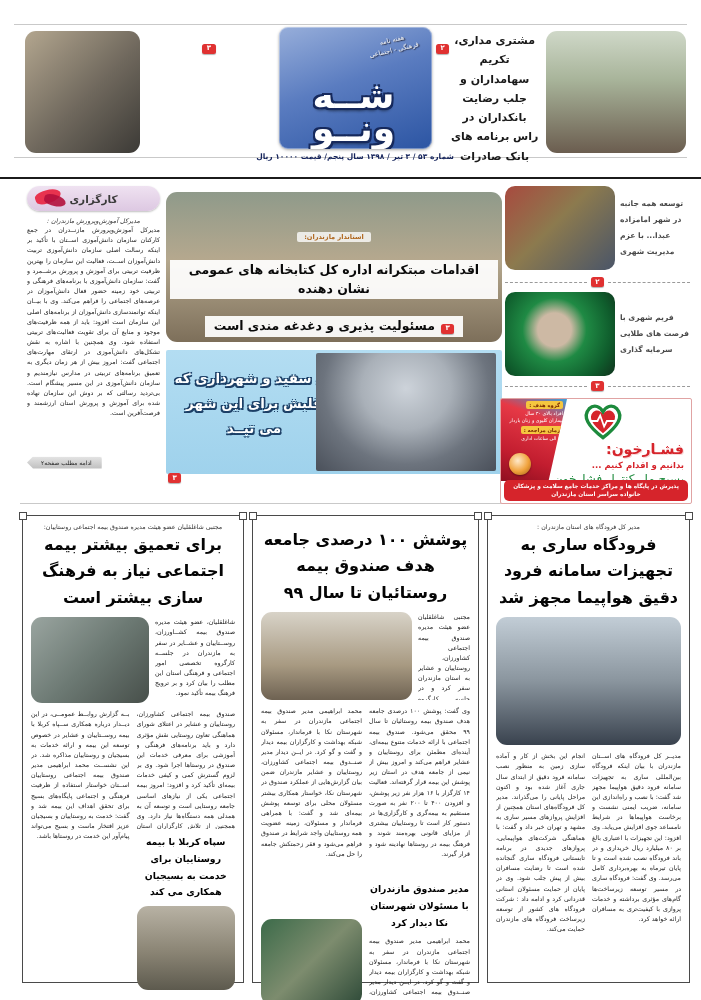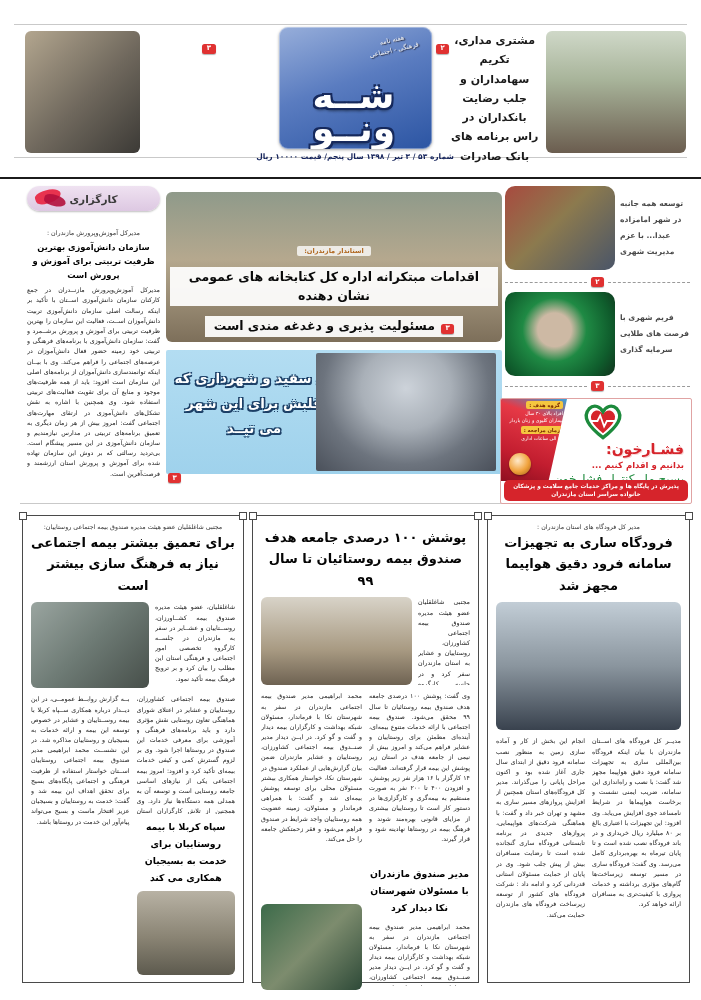--- a/index.html
+++ b/index.html
@@ -1,21 +1,21 @@
 <!DOCTYPE html>
 <html lang="fa" dir="rtl"><head>
 <meta charset="utf-8">
 <style>
   html,body{margin:0;padding:0;background:#fff;}
   body{width:701px;height:1000px;position:relative;overflow:hidden;
        font-family:"DejaVu Sans","Liberation Sans",sans-serif;color:#222;}
   .abs{position:absolute;}
   .hairline{position:absolute;height:1px;background:#c9c9c9;}
   .darkrule{position:absolute;height:2px;background:#1b1b1b;}
-  .ph{background:#999;border-radius:6px;}
+  .ph{background:#999;border-radius:11px;}
   .badge{display:inline-block;background:#e03131;color:#fff;font-size:7px;font-weight:bold;
          text-align:center;border-radius:2.5px;padding:1.5px 4.5px;line-height:1;box-shadow:0 1px 1px rgba(0,0,0,.3);}
   
   .top-article{display:flex;gap:6px;align-items:stretch;}
   .top-headline{flex:1;display:flex;flex-direction:row;justify-content:center;text-align:center;
                 font-weight:bold;font-size:11px;line-height:1.75;color:#1a1a1a;}
   .masthead{border-radius:9px;background:linear-gradient(160deg,#97aeda 0%,#5a7cc0 45%,#2c55a3 100%);
             box-shadow:inset 0 0 0 1px rgba(255,255,255,.35),0 1px 3px rgba(0,0,0,.35);overflow:hidden;}
   .masthead .tagline{position:absolute;top:9px;right:14px;transform:rotate(-13deg);color:#f2f2f2;
             font-size:6.5px;line-height:1.5;text-align:center;text-shadow:1px 1px 1px #223;}
@@ -34,21 +34,21 @@
   .kicker{font-size:6.4px;text-align:center;color:#333;}
   .kh-headline{font-size:8.3px;font-weight:bold;text-align:center;line-height:1.7;color:#000;margin:3px 0;}
   .smallbody{font-size:6.3px;line-height:1.62;text-align:justify;color:#222;overflow:hidden;}
   .more-tag{display:inline-block;background:linear-gradient(180deg,#e3e3e3,#bfbfbf);border-radius:2px;
             font-size:6px;color:#222;padding:2.5px 10px 2.5px 14px;box-shadow:0 1px 2px rgba(0,0,0,.4);
             clip-path:polygon(0 50%,8% 0,100% 0,100% 100%,8% 100%);}
   
   .lead-overlay{position:absolute;left:4px;right:4px;bottom:5px;text-align:center;}
   .lead-kicker{display:inline-block;background:rgba(255,255,255,.78);color:#b06820;font-size:6.6px;
             font-weight:bold;padding:1px 7px;border-radius:2px;margin-bottom:1px;}
-  .lead-line{display:block;margin:10px auto 0;width:fit-content;max-width:100%;background:rgba(255,255,255,.93);
+  .lead-line{display:block;margin:17px auto 0;width:fit-content;max-width:100%;background:rgba(255,255,255,.93);
             color:#0a0a0a;font-size:12.5px;font-weight:bold;padding:1px 9px;line-height:1.5;}
   
   .bluebox{background:linear-gradient(180deg,#b3ddf2,#9fd2ec);border-radius:2px;}
   .bluebox .hl{position:absolute;right:auto;left:8px;top:16px;width:160px;text-align:center;color:#fff;
             font-size:13.5px;font-weight:bold;line-height:1.85;
             text-shadow:-1.5px -1.5px 0 #1c3f66,1.5px -1.5px 0 #1c3f66,-1.5px 1.5px 0 #1c3f66,1.5px 1.5px 0 #1c3f66;}
   
   .side-card{display:flex;gap:5px;}
   .side-card .txt{flex:1;display:flex;align-items:center;text-align:left;font-size:7.6px;font-weight:bold;
             color:#4a4a4a;line-height:2.1;}
@@ -71,21 +71,21 @@
            font-weight:bold;text-align:center;border-radius:5px;padding:2px 3px;line-height:1.5;}
   .dial{position:absolute;left:8px;bottom:28px;width:22px;height:22px;border-radius:50%;
            background:radial-gradient(circle at 40% 35%,#ffe9c9,#f0a23c 55%,#9c5a14);box-shadow:0 1px 2px rgba(0,0,0,.4);}
   
   .news-box{position:absolute;top:515px;height:468px;border:1px solid #4a4a4a;background:#fff;
            padding:7px 8px;box-sizing:border-box;}
   .news-box::before,.news-box::after{content:"";position:absolute;top:-4px;width:6px;height:6px;
            background:#fff;border:1px solid #4a4a4a;}
   .news-box::before{right:-4px;} .news-box::after{left:-4px;}
   .nb-kicker{font-size:6.3px;text-align:center;color:#333;margin-bottom:2px;}
-  .nb-headline{font-size:13px;font-weight:bold;text-align:center;line-height:1.65;color:#050505;margin-bottom:6px;}
+  .nb-headline{font-size:16px;font-weight:bold;text-align:center;line-height:1.65;color:#050505;margin-bottom:6px;}
   .cols{display:flex;gap:7px;margin-top:6px;}
   .col{flex:1;overflow:hidden;}
   .subhead{font-size:9.3px;font-weight:bold;text-align:center;line-height:1.8;color:#000;margin:5px 0;}
   .lead-row{display:flex;gap:6px;margin-bottom:4px;}
 </style>
 </head>
 <body>
 
 <div class="hairline" style="top:24px;left:14px;width:673px;"></div>
 <div class="hairline" style="top:157px;left:14px;width:673px;"></div>
@@ -120,22 +120,21 @@
 </div>
 
 <div class="abs" style="left:27px;top:186px;width:133px;height:318px;">
   <div class="khabar-banner">
     <span class="ribbon">
         <i class="r1"></i>
         <i class="r2"></i>
       </span>
     <span class="label">کارگزاری</span>
   </div>
-  <div class="kicker" style="margin-top:18px;">مدیرکل آموزش‌وپرورش مازندران :</div>
-  <div class="kh-headline">سازمان دانش‌آموزی بهترین ظرفیت تربیتی برای آموزش و پرورش است</div>
+  <div class="kicker" style="margin-top:6px;font-style:italic;">مدیرکل آموزش‌وپرورش مازندران :</div>
   <div class="smallbody" style="height:218px;">مدیرکل آموزش‌وپرورش مازنــدران در جمع کارکنان سازمان دانش‌آموزی اســتان با تأکید بر اینکه رسالت اصلی سازمان دانش‌آموزی تربیت دانش‌آموزان اســت، فعالیت این سازمان را بهترین ظرفیت تربیتی برای آموزش و پرورش برشــمرد و گفت: سازمان دانش‌آموزی با برنامه‌های فرهنگی و تربیتی خود زمینه حضور فعال دانش‌آموزان در عرصه‌های اجتماعی را فراهم می‌کند. وی با بیــان اینکه توانمندسازی دانش‌آموزان از برنامه‌های اصلی این سازمان است افزود: باید از همه ظرفیت‌های موجود و منابع آن برای تقویت فعالیت‌های تربیتی استفاده شود. وی همچنین با اشاره به نقش تشکل‌های دانش‌آموزی در ارتقای مهارت‌های اجتماعی گفت: امروز بیش از هر زمان دیگری به تعمیق برنامه‌های تربیتی در مدارس نیازمندیم و سازمان دانش‌آموزی در این مسیر پیشگام است. بی‌تردید رسالتی که بر دوش این سازمان نهاده شده برای آموزش و پرورش استان ارزشمند و فرصت‌آفرین است.</div>
   <div style="text-align:left;margin-top:7px;">
     <span class="more-tag">ادامه مطلب صفحه۲</span>
   </div>
 </div>
 
 <div class="abs ph" style="left:166px;top:192px;width:336px;height:150px;background:linear-gradient(180deg,#8f9a8a 0%,#b5a88e 45%,#7d6f5a 100%);">
   <div class="lead-overlay">
     <span class="lead-kicker">استاندار مازندران:</span>
     <span class="lead-line">اقدامات مبتکرانه اداره کل کتابخانه های عمومی نشان دهنده</span>

